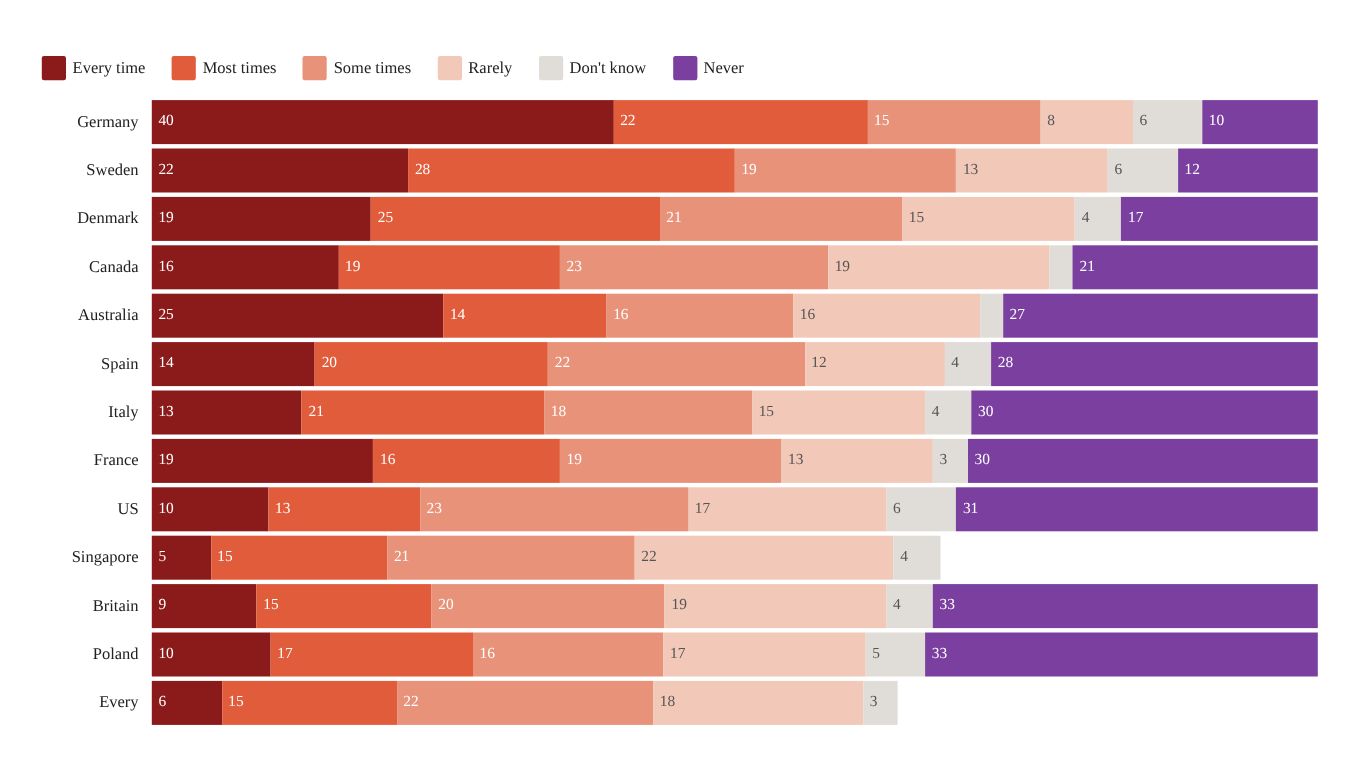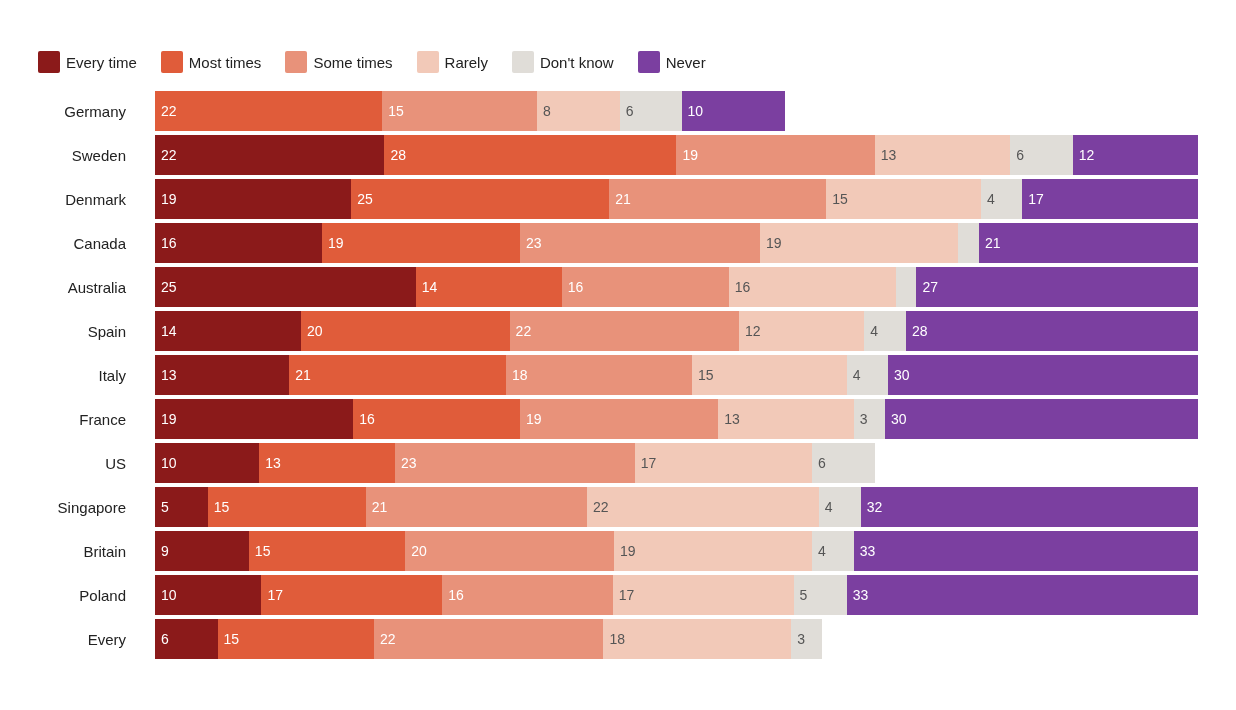--- a/index.html
+++ b/index.html
@@ -8,20 +8,21 @@
       background: #fff;
       width: 1236px;
       height: 710px;
       display: flex;
       align-items: center;
       justify-content: center;
     }
     .chart-container {
       width: 1180px;
       padding: 20px 10px;
+      font-family: Liberation Serif, serif;
     }
     .legend {
       display: flex;
       align-items: center;
       gap: 24px;
       margin-bottom: 18px;
       flex-wrap: wrap;
     }
     .legend-item {
       display: flex;
@@ -37,21 +38,21 @@
       flex-shrink: 0;
     }
     .chart-rows {
       display: flex;
       flex-direction: column;
       gap: 4px;
     }
     .chart-row {
       display: flex;
       align-items: center;
-      gap: 17px;
+      gap: 0;
     }
     .row-label {
       width: 100px;
       font-size: 15px;
       color: #222;
       text-align: right;
       padding-right: 12px;
       flex-shrink: 0;
     }
     .bar-container {
@@ -98,20 +99,21 @@
       </div>
       <div class="legend-item">
         <div class="legend-swatch" style="background: rgb(123, 63, 160);"></div>
         <span>Never</span>
       </div>
     </div>
   <div class="chart-rows">
       <div class="chart-row">
         <div class="row-label">Germany</div>
         <div class="bar-container">
+          <div class="bar-segment" style="width: 39.6%; background: rgb(139, 26, 26); color: rgb(255, 255, 255);">40</div>
           <div class="bar-segment" style="width: 21.78%; background: rgb(224, 92, 58); color: rgb(255, 255, 255);">22</div>
           <div class="bar-segment" style="width: 14.85%; background: rgb(232, 146, 122); color: rgb(255, 255, 255);">15</div>
           <div class="bar-segment" style="width: 7.92%; background: rgb(242, 201, 184); color: rgb(85, 85, 85);">8</div>
           <div class="bar-segment" style="width: 5.94%; background: rgb(224, 221, 216); color: rgb(85, 85, 85);">6</div>
           <div class="bar-segment" style="width: 9.9%; background: rgb(123, 63, 160); color: rgb(255, 255, 255);">10</div>
         </div>
       </div>
       <div class="chart-row">
         <div class="row-label">Sweden</div>
         <div class="bar-container">
@@ -190,31 +192,31 @@
         </div>
       </div>
       <div class="chart-row">
         <div class="row-label">US</div>
         <div class="bar-container">
           <div class="bar-segment" style="width: 10%; background: rgb(139, 26, 26); color: rgb(255, 255, 255);">10</div>
           <div class="bar-segment" style="width: 13%; background: rgb(224, 92, 58); color: rgb(255, 255, 255);">13</div>
           <div class="bar-segment" style="width: 23%; background: rgb(232, 146, 122); color: rgb(255, 255, 255);">23</div>
           <div class="bar-segment" style="width: 17%; background: rgb(242, 201, 184); color: rgb(85, 85, 85);">17</div>
           <div class="bar-segment" style="width: 6%; background: rgb(224, 221, 216); color: rgb(85, 85, 85);">6</div>
+          <div class="bar-segment" style="width: 31%; background: rgb(123, 63, 160); color: rgb(255, 255, 255);">31</div>
         </div>
       </div>
       <div class="chart-row">
         <div class="row-label">Singapore</div>
         <div class="bar-container">
           <div class="bar-segment" style="width: 5.05%; background: rgb(139, 26, 26); color: rgb(255, 255, 255);">5</div>
           <div class="bar-segment" style="width: 15.15%; background: rgb(224, 92, 58); color: rgb(255, 255, 255);">15</div>
           <div class="bar-segment" style="width: 21.21%; background: rgb(232, 146, 122); color: rgb(255, 255, 255);">21</div>
           <div class="bar-segment" style="width: 22.22%; background: rgb(242, 201, 184); color: rgb(85, 85, 85);">22</div>
           <div class="bar-segment" style="width: 4.04%; background: rgb(224, 221, 216); color: rgb(85, 85, 85);">4</div>
-          <div class="bar-segment" style="width: 32.32%; background: rgb(123, 63, 160); color: rgb(255, 255, 255);">32</div>
         </div>
       </div>
       <div class="chart-row">
         <div class="row-label">Britain</div>
         <div class="bar-container">
           <div class="bar-segment" style="width: 9%; background: rgb(139, 26, 26); color: rgb(255, 255, 255);">9</div>
           <div class="bar-segment" style="width: 15%; background: rgb(224, 92, 58); color: rgb(255, 255, 255);">15</div>
           <div class="bar-segment" style="width: 20%; background: rgb(232, 146, 122); color: rgb(255, 255, 255);">20</div>
           <div class="bar-segment" style="width: 19%; background: rgb(242, 201, 184); color: rgb(85, 85, 85);">19</div>
           <div class="bar-segment" style="width: 4%; background: rgb(224, 221, 216); color: rgb(85, 85, 85);">4</div>

